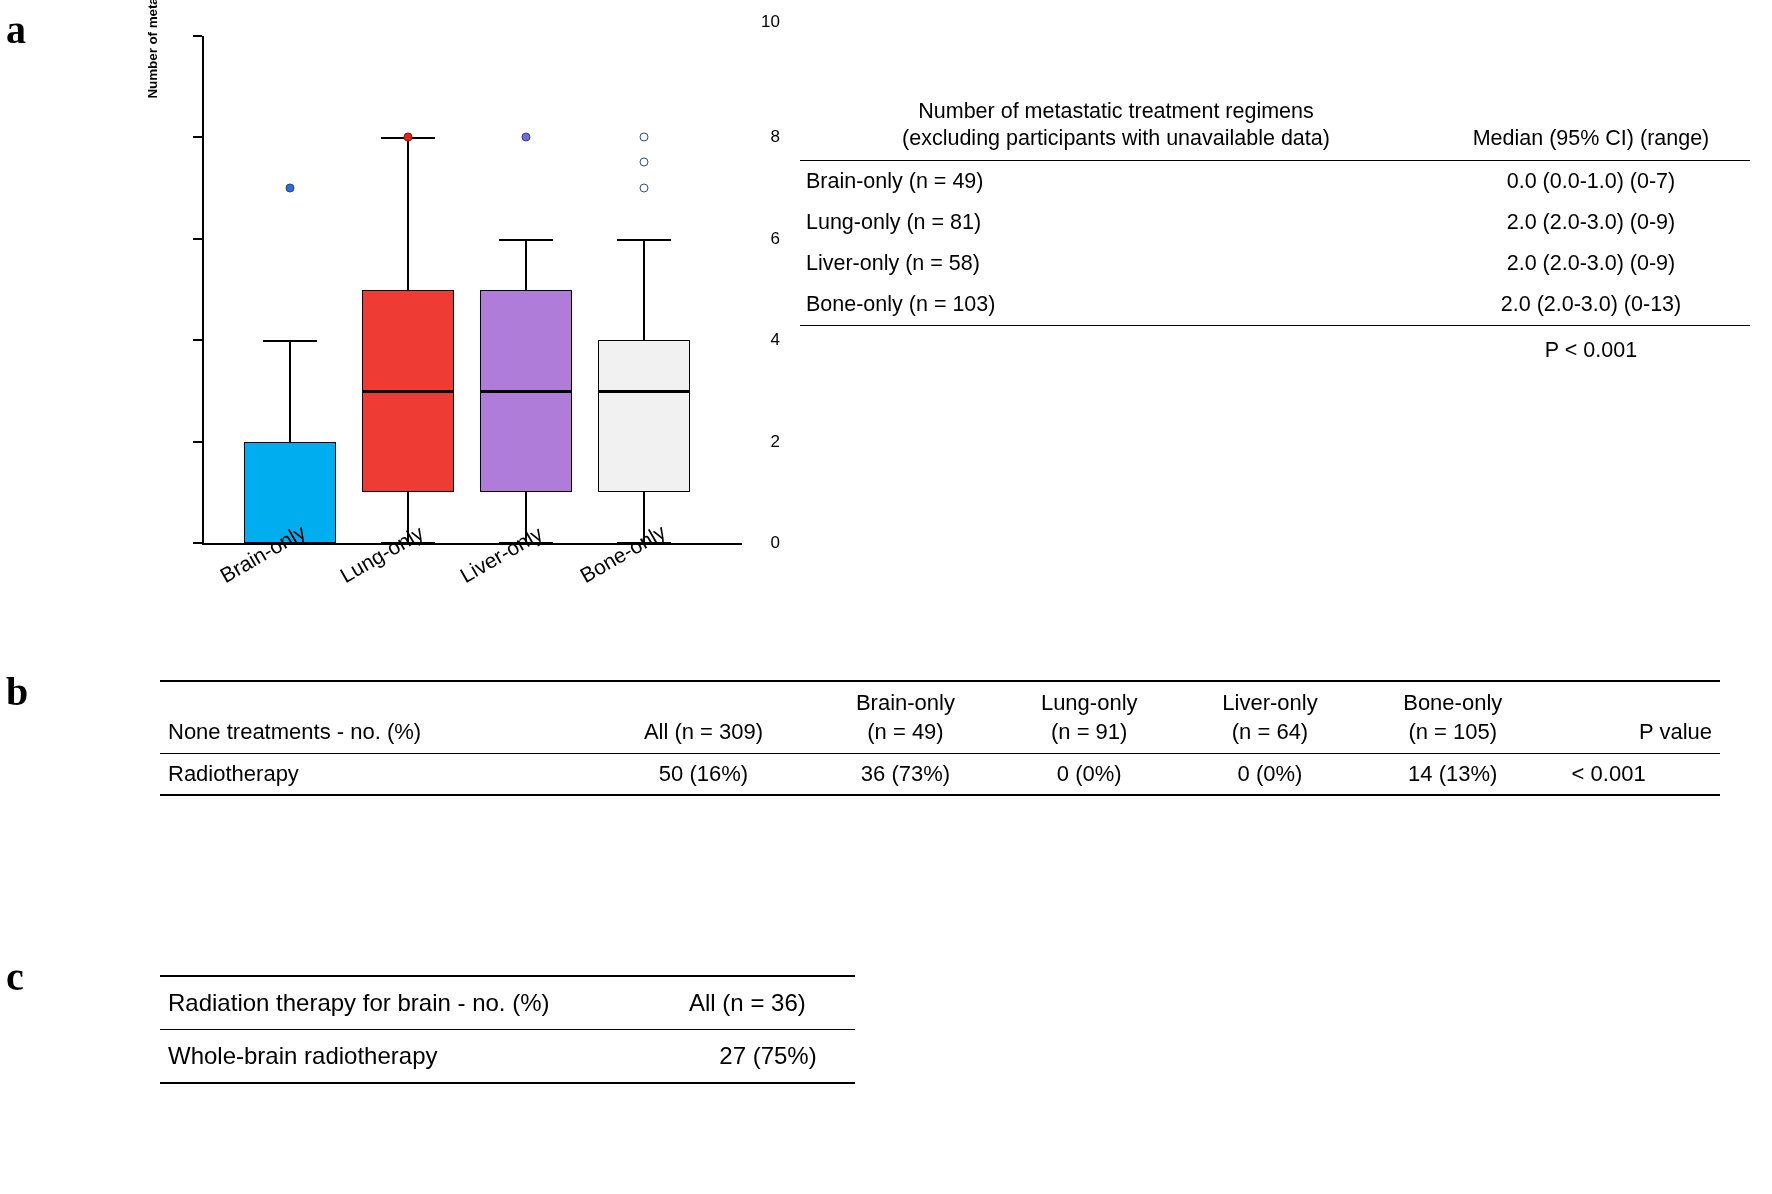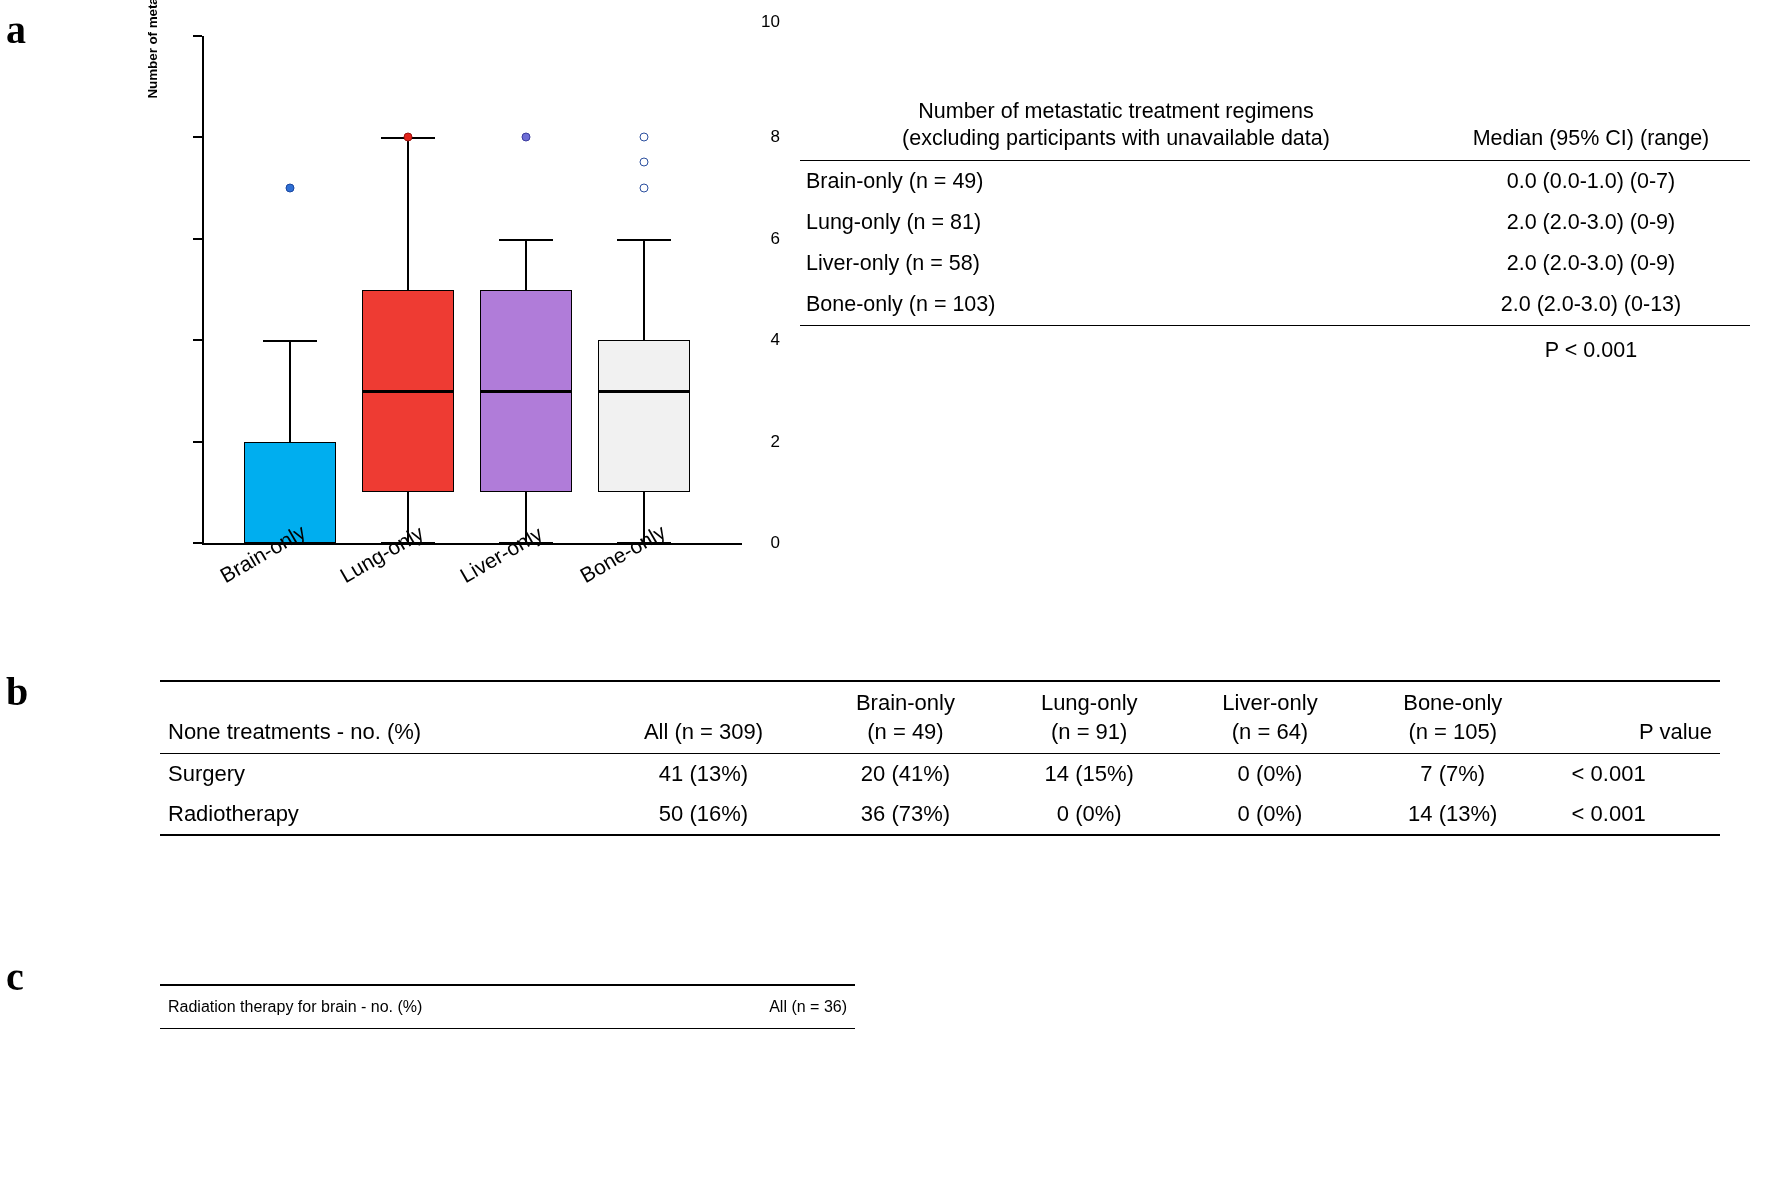--- a/index.html
+++ b/index.html
@@ -164,33 +164,33 @@
   #panel-c {
     position: absolute;
     left: 0; top: 945px;
     width: 1772px;
     height: 249px;
   }
   #letter-c { left: 6px; top: 12px; }
 
   #table-c {
     position: absolute;
-    left: 160px; top: 39px;
+    left: 160px; top: 30px;
     width: 695px;
     border-collapse: collapse;
-    font-size: 16px;
+    font-size: 24px;
   }
   #table-c th, #table-c td {
     font-weight: normal;
     padding: 12px 8px;
   }
   #table-c thead tr.top-rule th { border-top: 2px solid #000; }
   #table-c thead th {
     border-bottom: 1.5px solid #000;
-    text-align: right;
+    text-align: left;
     vertical-align: bottom;
   }
   #table-c thead th.first-col { text-align: left; }
   #table-c tbody td { text-align: center; }
   #table-c tbody td.first-col { text-align: left; }
   #table-c tbody tr:last-child td { border-bottom: 2px solid #000; }
 </style>
 </head>
 <body>
 
@@ -329,29 +329,20 @@
           <div>Bone-only</div>
           <div>(n = 105)</div>
         </th>
         <th class="pcol">
           <div>P value</div>
         </th>
       </tr>
     </thead>
     <tbody>
       <tr>
-        <td class="first-col">Surgery</td>
-        <td>41 (13%)</td>
-        <td>20 (41%)</td>
-        <td>14 (15%)</td>
-        <td>0 (0%)</td>
-        <td>7 (7%)</td>
-        <td class="pcol">&lt; 0.001</td>
-      </tr>
-      <tr>
         <td class="first-col">Radiotherapy</td>
         <td>50 (16%)</td>
         <td>36 (73%)</td>
         <td>0 (0%)</td>
         <td>0 (0%)</td>
         <td>14 (13%)</td>
         <td class="pcol">&lt; 0.001</td>
       </tr>
     </tbody>
   </table>
@@ -361,15 +352,19 @@
   <div class="panel-letter" id="letter-c">c</div>
 
   <table id="table-c">
     <thead>
       <tr class="top-rule">
         <th class="first-col">Radiation therapy for brain - no. (%)</th>
         <th>All (n = 36)</th>
       </tr>
     </thead>
     <tbody>
+      <tr>
+        <td class="first-col">Whole-brain radiotherapy</td>
+        <td>27 (75%)</td>
+      </tr>
     </tbody>
   </table>
 </div>
 
 </body></html>

